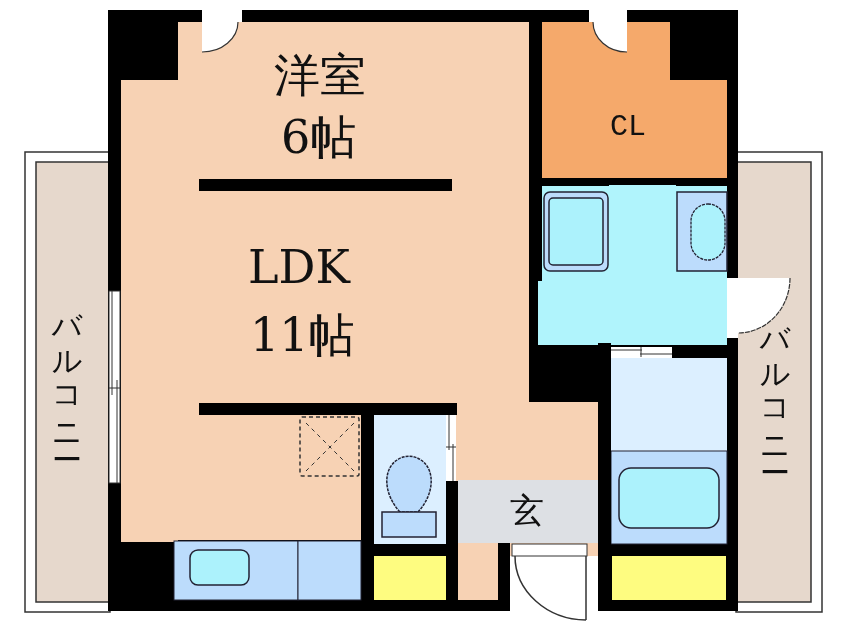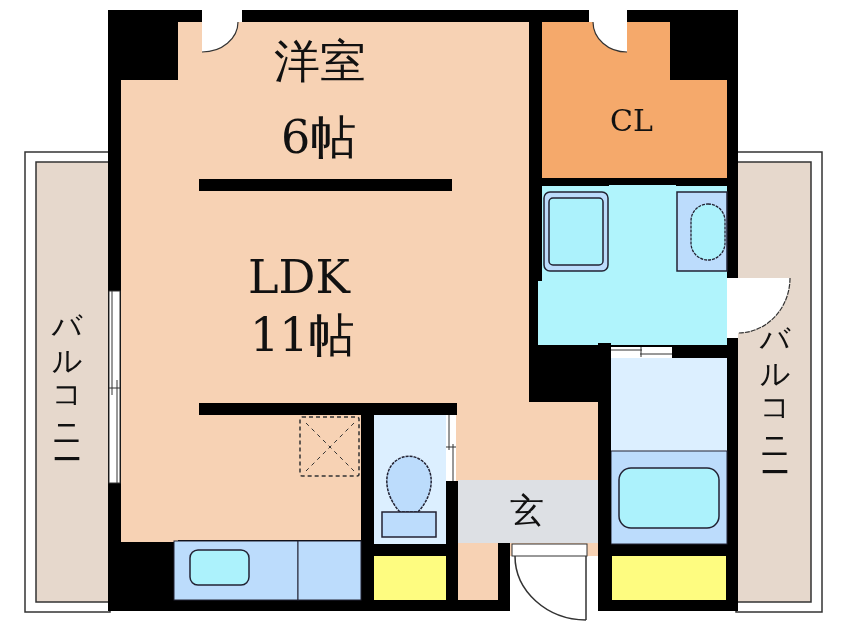--- a/index.html
+++ b/index.html
@@ -113,20 +113,20 @@
   </g>
 
   <g>
     <rect x="109" y="291" width="11" height="192" fill="#fff" stroke="#333" stroke-width="1"></rect>
     <line x1="112" y1="291" x2="112" y2="395" stroke="#333" stroke-width="1"></line>
     <line x1="117" y1="380" x2="117" y2="483" stroke="#333" stroke-width="1"></line>
     <line x1="109" y1="388" x2="120" y2="388" stroke="#333" stroke-width="1"></line>
   </g>
 </svg>
 
-<div class="lbl lbl-room-big" style="left:274px;top:38px;">洋室</div>
+<div class="lbl lbl-room-big" style="left:274px;top:52px;">洋室</div>
 <div class="lbl lbl-room-big" style="left:281px;top:114px;">6帖</div>
-<div class="lbl lbl-room-big" style="left:248px;top:244px;margin-top:10px;">LDK</div>
+<div class="lbl lbl-room-big" style="left:248px;top:244px;">LDK</div>
 <div class="lbl lbl-room-big" style="left:250px;top:312px;text-align:right;">11帖</div>
-<div class="lbl lbl-cl" style="left:610px;top:106px;">CL</div>
+<div class="lbl lbl-cl" style="left:610px;top:112px;font-family:Liberation Mono, monospace;">CL</div>
 <div class="lbl lbl-genkan" style="left:510px;top:493px;">玄</div>
 <div class="vtext" style="left:52px;top:292px;">バルコニー</div>
 <div class="vtext" style="left:760px;top:305px;">バルコニー</div>
 
 </body></html>

